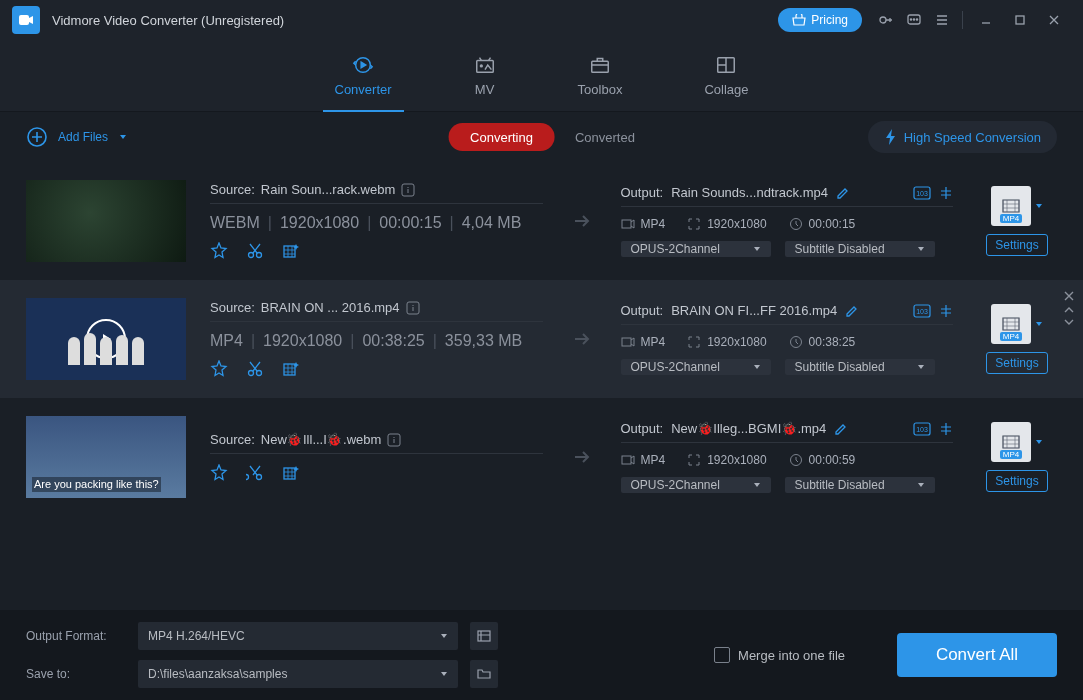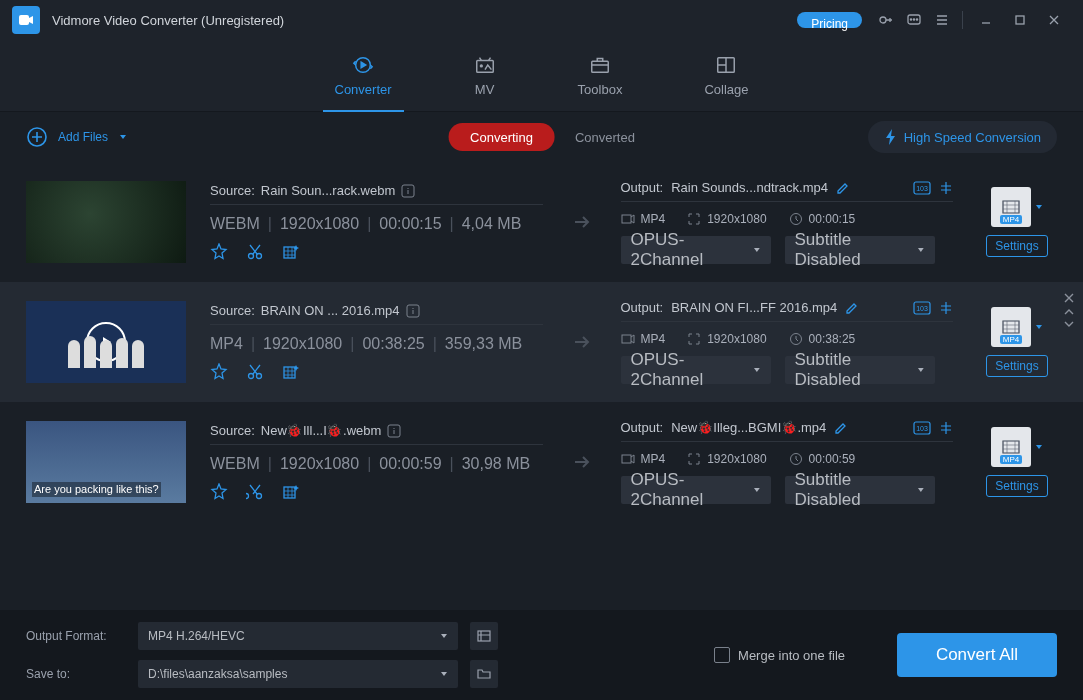--- a/index.html
+++ b/index.html
@@ -3,21 +3,21 @@
 <meta charset="utf-8">
 <style>
 * { margin: 0; padding: 0; box-sizing: border-box; font-family: -apple-system, "Segoe UI", Arial, sans-serif; }
 body { background: #1a1f26; color: #b8bcc2; width: 1083px; height: 700px; overflow: hidden; }
 svg { display: block; }
 
 
 .titlebar { height: 40px; display: flex; align-items: center; padding: 0 12px; background: #1e232b; }
 .app-icon { width: 28px; height: 28px; background: #2d95e8; border-radius: 4px; margin-right: 12px; display:flex;align-items:center;justify-content:center;}
 .app-title { font-size: 13px; color: #d1d5db; flex: 1; }
-.pricing-btn { background: #2d95e8; color: #fff; border-radius: 14px; height: 16px; padding: 0 14px; font-size: 12px; display: flex; align-items: center; gap: 5px; margin-right: 10px; flex-direction: column; }
+.pricing-btn { background: #2d95e8; color: #fff; border-radius: 14px; height: 24px; padding: 0 14px; font-size: 12px; display: flex; align-items: center; gap: 5px; margin-right: 10px; }
 .titlebar-icon { width: 28px; height: 28px; display: flex; align-items: center; justify-content: center; color: #9aa1ad; }
 .win-btn { width: 34px; height: 28px; display:flex;align-items:center;justify-content:center;color:#9aa1ad;}
 
 
 .main-tabs { height: 72px; display: flex; justify-content: center; gap: 70px; background: #1e232b; border-bottom: 1px solid #14181e;}
 .main-tab { display: flex; flex-direction: column; align-items: center; justify-content: center; gap: 6px; font-size: 13px; color: #9aa1ad; position: relative; padding: 0 6px;}
 .main-tab.active { color: #2d95e8; }
 .main-tab.active::after { content:""; position:absolute; bottom:-1px; left:-6px; right:-6px; height:2px; background:#2d95e8;}
 .main-tab-icon { width:22px;height:22px;display:flex;align-items:center;justify-content:center;}
 
@@ -46,21 +46,21 @@
 .info-line span:first-child{padding-left:0;}
 .sep { color:#4a515c;}
 .tool-icons { display:flex; gap:18px;}
 .tool-icons .ico { color:#2d95e8; width:18px;height:18px;}
 .arrow-icon { width:22px;height:22px;color:#4a515c; flex-shrink:0; margin:0 4px;}
 .out-head{font-size:13px;color:#c2c7cf;display:flex;align-items:center;gap:8px;margin-bottom:6px;}
 .out-head .pushright{margin-left:auto;}
 .meta-row { display:flex; gap:22px; font-size:12px; color:#aab0bb; margin-bottom:10px; align-items:center;}
 .meta-item{display:flex;align-items:center;gap:6px;}
 .selects { display:flex; gap:14px;}
-.sel { background:#2c323c; height:28px; width:150px; display:flex;align-items:center; padding:0 10px; font-size:17px; color:#b8bcc2; border-radius:2px; justify-content:space-between;}
+.sel { background:#2c323c; height:16px; width:150px; display:flex;align-items:center; padding:0 10px; font-size:12px; color:#b8bcc2; border-radius:2px; justify-content:space-between;}
 .fmt-block { display:flex;flex-direction:column;align-items:center;gap:8px; width:80px; flex-shrink:0;}
 .fmt-icon-wrap{display:flex;align-items:center;gap:4px;}
 .fmt-icon { width:40px;height:40px; background:#e4e7eb; border-radius:3px; display:flex;flex-direction:column;align-items:center;justify-content:center;position:relative;}
 .fmt-label{position:absolute;bottom:3px;font-size:8px;background:#2d95e8;color:#fff;padding:0 3px;border-radius:2px;}
 .settings-link { color:#2d95e8; font-size:12px; border:1px solid #2d95e8; border-radius:3px; padding:3px 8px;}
 .row-actions{position:absolute;right:8px;top:10px;display:flex;flex-direction:column;gap:4px;color:#8b919c;}
 .apptxt-t3 { font-size:11px;line-height:11px;position:absolute;bottom:6px;left:6px;color:#fff;background:rgba(0,0,0,0.4);padding:2px;}
 .thumb.t1 { background: radial-gradient(circle at 40% 40%, #2c4432, #0e1a12); filter:blur(0.5px);}
 .thumb-people { position:absolute;inset:0;display:flex;align-items:flex-end;justify-content:center;gap:4px;padding-bottom:15px;}
 .person{width:12px;height:28px;background:#ddd;border-radius:6px 6px 0 0;}
@@ -448,23 +448,20 @@
     <div class="col">
       <div class="src-line">
         <span>Source:</span>
         <span>New🐞Ill...I🐞.webm</span>
         <svg class="small-ico" viewBox="0 0 14 14">
             <rect x="1" y="1" width="12" height="12" rx="2" fill="none" stroke="currentColor"></rect>
             <path d="M7 4v1M7 6v4" stroke="currentColor"></path>
           </svg>
       </div>
       <div class="hr"></div>
-      <div class="info-line">
-        <span>WEBM</span><span class="sep">|</span><span>1920x1080</span><span class="sep">|</span><span>00:00:59</span><span class="sep">|</span><span>30,98 MB</span>
-      </div>
       <div class="tool-icons">
         <svg class="ico" viewBox="0 0 18 18">
             <path d="M9 1l2 5 5 .5-4 3.5 1 5.5L9 13l-4 2.5 1-5.5L2 6.5 7 6z" fill="none" stroke="currentColor" stroke-width="1.3"></path>
           </svg>
         <svg class="ico" viewBox="0 0 18 18">
             <circle cx="5;5" cy="13" r="2.5" fill="none" stroke="currentColor" stroke-width="1.3"></circle>
             <circle cx="13" cy="13" r="2.5" fill="none" stroke="currentColor" stroke-width="1.3"></circle>
             <path d="M7 11L14 2M11 11L4 2" stroke="currentColor" stroke-width="1.3"></path>
           </svg>
         <svg class="ico" viewBox="0 0 18 18">

